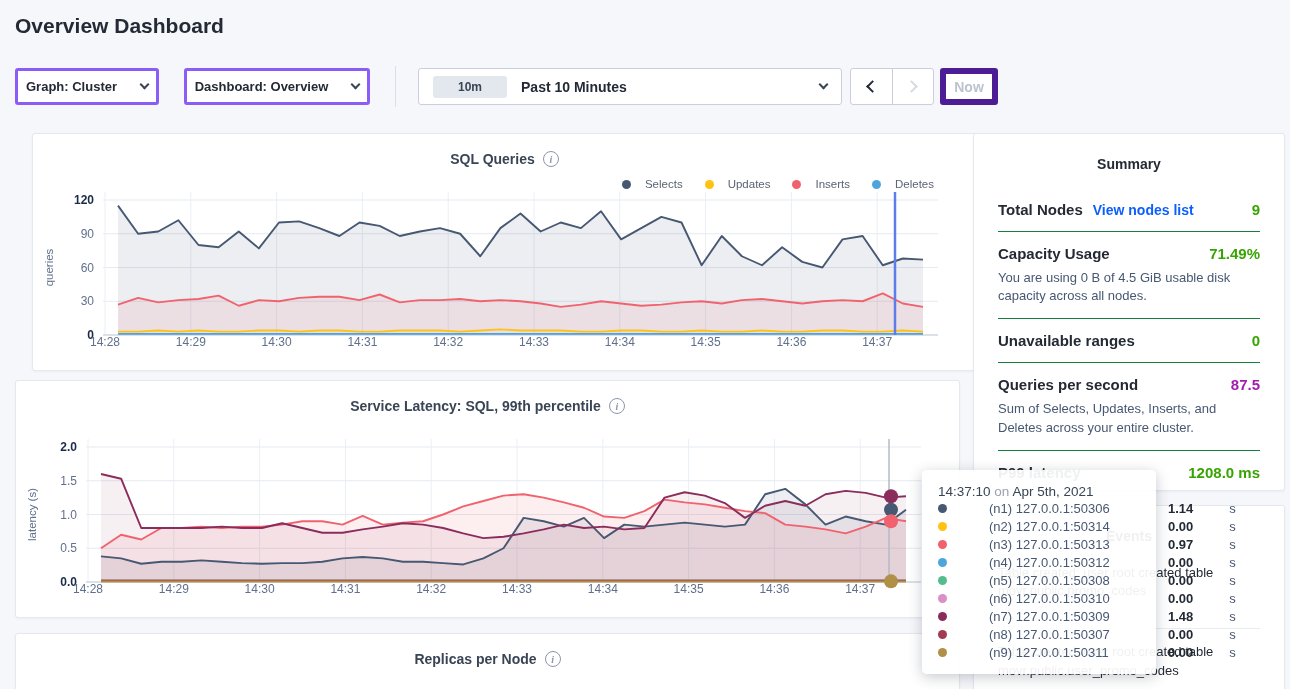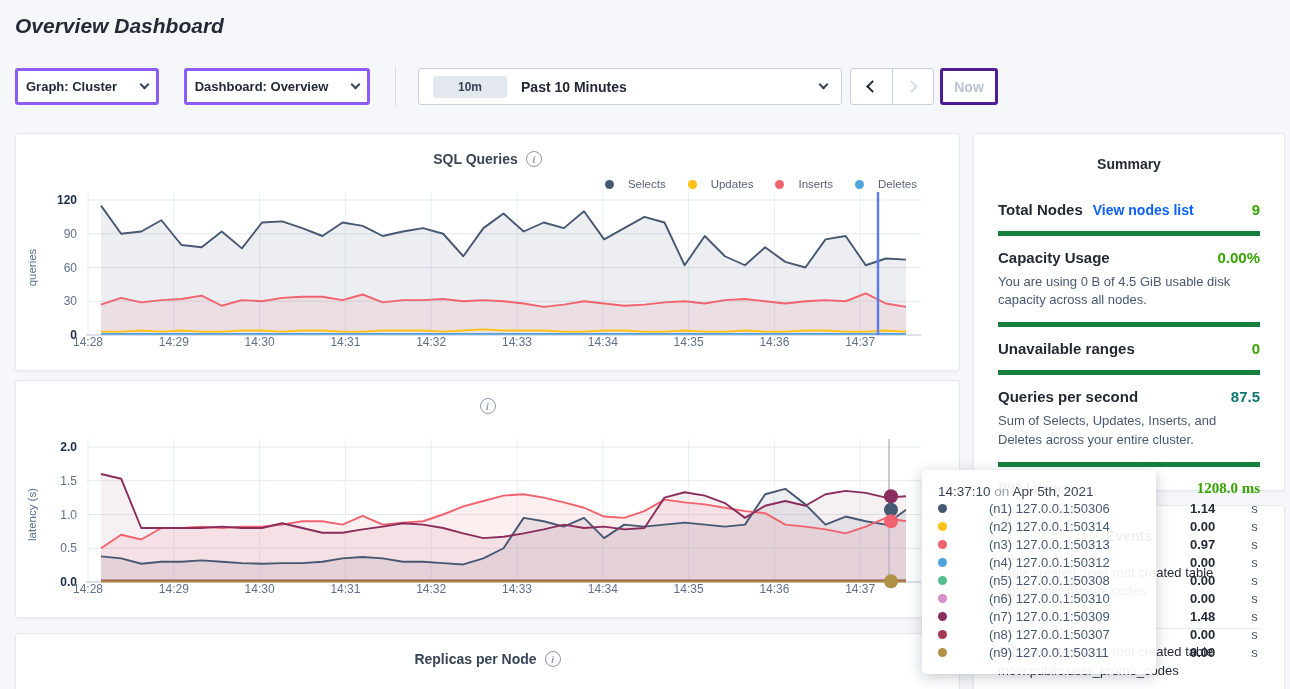--- a/index.html
+++ b/index.html
@@ -6,21 +6,21 @@
   html,body { width:1290px; height:689px; }
   body {
     position: relative;
     background: #f5f7fa;
     font-family: "Liberation Sans", sans-serif;
     color: #242a35;
     overflow: hidden;
   }
   .page-title {
     position: absolute; left: 15px; top: 14px;
-    font-size: 21px; font-weight: 600; color: #242a35; font-style: italic;
+    font-size: 21px; font-weight: 600; color: #242a35;
   }
   
   .btn {
     position: absolute; top: 68px; height: 37px;
     background: #fff; border: 3px solid #8b5cf6; border-radius: 3px;
     display: flex; align-items: center; justify-content: center;
     font-size: 13px; font-weight: 700; color: #242a35; gap: 24px;
     cursor: pointer;
   }
   .chev {
@@ -43,31 +43,31 @@
     position: absolute; left: 850px; top: 68px; width: 84px; height: 37px;
     display: flex; background: #fff; border: 1px solid #c9cfdd; border-radius: 3px;
   }
   .arrow-btn { flex: 1; display:flex; align-items:center; justify-content:center; cursor:pointer; }
   .arrow-btn + .arrow-btn { border-left: 1px solid #c9cfdd; }
   .arr { width: 9px; height: 9px; border-left: 2.5px solid #242a35; border-bottom: 2.5px solid #242a35; }
   .arr.left  { transform: rotate(45deg); margin-left: 3px; }
   .arr.right { transform: rotate(-135deg); margin-right: 3px; border-color: #d5dae4; }
   .now-btn {
     position: absolute; left: 940px; top: 68px; width: 58px; height: 37px;
-    background: #fff; border: 3px solid #4c1d95; border-radius: 3px;
+    background: #fff; border: 6px solid #4c1d95; border-radius: 3px;
     display: flex; align-items: center; justify-content: center;
     font-size: 14px; font-weight: 700; color: #bcc3cf; cursor: default;
   }
   
   .card {
     position: absolute; background: #fff;
     border: 1px solid #e4e8ef; border-radius: 3px;
     box-shadow: 0 1px 3px rgba(60,70,90,0.05);
   }
-  #chart1 { left: 15px; top: 133px; width: 945px; height: 238px; }
+  #chart1 { left: 32px; top: 133px; width: 945px; height: 238px; }
   #chart2 { left: 15px; top: 380px; width: 945px; height: 238px; }
   #chart3 { left: 15px; top: 633px; width: 945px; height: 80px; }
   #summary-card { left: 973px; top: 133px; width: 312px; height: 358px; }
   #events-card  { left: 973px; top: 505px; width: 312px; height: 230px; }
   .chart-title-row {
     position: absolute; top: 17px; left: 0; right: 0;
     display: flex; align-items: center; justify-content: center; gap: 8px;
     font-size: 14px; font-weight: 700; color: #394455;
   }
   .info-icon {
@@ -78,22 +78,22 @@
   .legend {
     position: absolute; top: 44px; right: 42px;
     display: flex; gap: 22px; align-items: center;
   }
   .legend-item { display: flex; align-items: center; gap: 14px; font-size: 11.5px; color: #5b6472; cursor: pointer; }
   .legend-dot { width: 9px; height: 9px; border-radius: 50%; }
   .chart-svg { position: absolute; inset: 0; width: 100%; height: 100%; }
   
   .panel-title { text-align: center; padding-top: 22px; font-size: 14px; font-weight: 700; color: #242a35; }
   .sum-rows { margin: 16px 24px 0; }
-  .sum-row { padding: 13px 0; border-bottom: 5px solid #15803d; }
-  .sum-row:last-child { border-bottom: none; font-family: Liberation Serif, serif; }
+  .sum-row { padding: 13px 0; border-bottom: 1px solid #15803d; }
+  .sum-row:last-child { border-bottom: none; }
   .sum-head { display: flex; align-items: baseline; }
   .sum-label { font-size: 15px; font-weight: 700; color: #242a35; }
   .sum-link  { font-size: 14px; font-weight: 700; margin-left: 10px; cursor: pointer; }
   .sum-value { margin-left: auto; font-size: 15px; font-weight: 700; }
   .sum-desc  { margin-top: 7px; font-size: 13px; line-height: 1.4; color: #475872; }
   
   .events-body { margin: 20px 24px 0; }
   .event-item { font-size: 13px; line-height: 1.4; color: #242a35; padding-bottom: 28px; }
   .event-item + .event-item { border-top: 1px solid #e8ecf2; padding-top: 14px; }
   
@@ -101,21 +101,21 @@
     position: absolute; left: 922px; top: 470px; width: 234px;
     background: rgba(255,255,255,0.93);
     border-radius: 5px; box-shadow: 0 3px 14px rgba(50,60,80,0.28);
     padding: 14px 16px 13px; z-index: 50;
   }
   .tt-date { font-size: 13.5px; color: #394455; margin-bottom: 0; }
   .tt-date .tt-on { color: #9aa3b0; }
   .tt-row { display: flex; align-items: center; height: 18px; font-size: 13px; color: #475872; gap: 33px; }
   .tt-dot { width: 9px; height: 9px; border-radius: 50%; margin-right: 9px; flex: 0 0 9px; }
   .tt-label { flex: 0 0 146px; }
-  .tt-val { font-weight: 700; color: #242a35; margin-left: 22px; }
+  .tt-val { font-weight: 700; color: #242a35; }
   .tt-unit { font-weight: 400; color: #475872; margin-left: 3px; }
 </style>
 </head>
 <body>
 
 <h1 class="page-title">Overview Dashboard</h1>
 
 <div class="btn" style="left:15px; width:144px;">
   <span>Graph: Cluster</span>
   <span class="chev"></span>
@@ -201,20 +201,21 @@
       <text x="586.8" y="212" text-anchor="middle" font-size="12" fill="#60708c">14:34</text>
       <text x="672.6" y="212" text-anchor="middle" font-size="12" fill="#60708c">14:35</text>
       <text x="758.4" y="212" text-anchor="middle" font-size="12" fill="#60708c">14:36</text>
       <text x="844.1999999999999" y="212" text-anchor="middle" font-size="12" fill="#60708c">14:37</text>
       <text x="20" y="133.5" font-size="11.5" fill="#60708c" text-anchor="middle" transform="rotate(-90 20 133.5)">queries</text>
     </svg>
 </div>
 
 <div class="card" id="chart2">
   <div class="chart-title-row">
+    <span>Service Latency: SQL, 99th percentile</span>
     <span class="info-icon">i</span>
   </div>
   <svg class="chart-svg" id="svg2">
       <line x1="70" y1="201" x2="905" y2="201" stroke="#e5eaf1" stroke-width="1"></line>
       <line x1="70" y1="167.25" x2="905" y2="167.25" stroke="#e5eaf1" stroke-width="1"></line>
       <line x1="70" y1="133.5" x2="905" y2="133.5" stroke="#e5eaf1" stroke-width="1"></line>
       <line x1="70" y1="99.75" x2="905" y2="99.75" stroke="#e5eaf1" stroke-width="1"></line>
       <line x1="70" y1="66" x2="905" y2="66" stroke="#e5eaf1" stroke-width="1"></line>
       <line x1="72" y1="58" x2="72" y2="201" stroke="#eaeef4" stroke-width="1"></line>
       <line x1="157.8" y1="58" x2="157.8" y2="201" stroke="#eaeef4" stroke-width="1"></line>
@@ -276,34 +277,34 @@
       <div class="sum-row">
         <div class="sum-head">
           <div class="sum-label">Total Nodes</div>
           <div class="sum-link" style="color: rgb(11, 95, 255);">View nodes list</div>
           <div class="sum-value" style="color: rgb(56, 164, 2);">9</div>
         </div>
       </div>
       <div class="sum-row">
         <div class="sum-head">
           <div class="sum-label">Capacity Usage</div>
-          <div class="sum-value" style="color: rgb(56, 164, 2);">0.00%</div>
+          <div class="sum-value" style="color: rgb(56, 164, 2);">71.49%</div>
         </div>
         <div class="sum-desc">You are using 0 B of 4.5 GiB usable disk capacity across all nodes.</div>
       </div>
       <div class="sum-row">
         <div class="sum-head">
           <div class="sum-label">Unavailable ranges</div>
           <div class="sum-value" style="color: rgb(56, 164, 2);">0</div>
         </div>
       </div>
       <div class="sum-row">
         <div class="sum-head">
           <div class="sum-label">Queries per second</div>
-          <div class="sum-value" style="color: #0f766e;">87.5</div>
+          <div class="sum-value" style="color: #a21caf;">87.5</div>
         </div>
         <div class="sum-desc">Sum of Selects, Updates, Inserts, and Deletes across your entire cluster.</div>
       </div>
       <div class="sum-row">
         <div class="sum-head">
           <div class="sum-label">P99 latency</div>
           <div class="sum-value" style="color: rgb(56, 164, 2);">1208.0 ms</div>
         </div>
       </div>
     </div>

